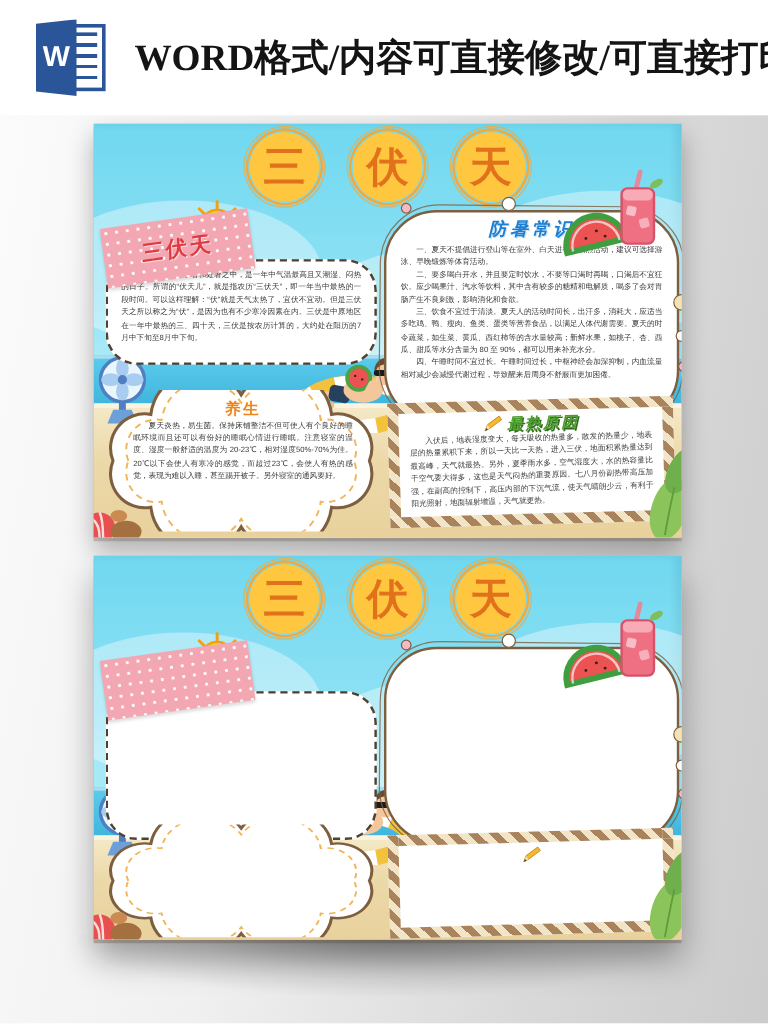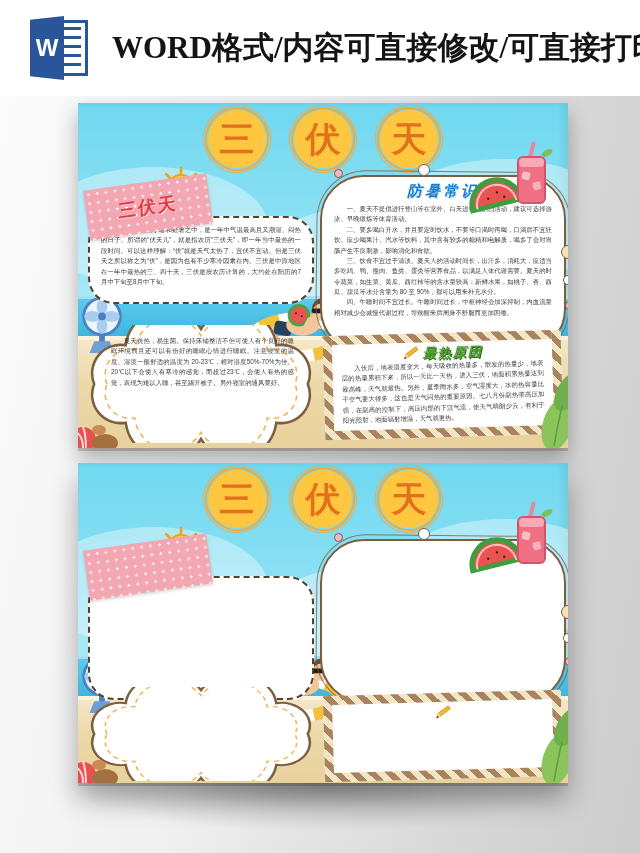--- a/index.html
+++ b/index.html
@@ -220,20 +220,21 @@
       <rect x="74" y="32" width="6" height="13" rx="3" fill="#f3c69c" transform="rotate(28 74 32)"></rect>
     </svg>
 
     <div class="cloudbox">
       <svg class="cloud-svg" viewBox="0 0 230 116" preserveAspectRatio="none">
         <path d="M10,58 A28,28 0 0 1 41,20 A40,40 0 0 1 115,4 A40,40 0 0 1 189,20 A28,28 0 0 1 220,58 A28,28 0 0 1 189,96 A40,40 0 0 1 115,112 A40,40 0 0 1 41,96 A28,28 0 0 1 10,58 Z" fill="#ffffff" stroke="#7d5f40" stroke-width="2.5"></path>
         <path d="M10,58 A28,28 0 0 1 41,20 A40,40 0 0 1 115,4 A40,40 0 0 1 189,20 A28,28 0 0 1 220,58 A28,28 0 0 1 189,96 A40,40 0 0 1 115,112 A40,40 0 0 1 41,96 A28,28 0 0 1 10,58 Z" fill="none" stroke="#f0b558" stroke-width="1.8" stroke-dasharray="6 5" transform="translate(13.8,7) scale(0.88)"></path>
       </svg>
       <div class="cloud-content">
         <div class="t-orange">
+          <div>养生</div>
         </div>
         <div class="small">
             <p>夏天炎热，易生菌。保持床铺整洁不但可使人有个良好的睡眠环境而且还可以有份好的睡眠心情进行睡眠。注意寝室的温度、湿度一般舒适的温度为 20-23℃，相对湿度50%-70%为佳。20℃以下会使人有寒冷的感觉，而超过23℃，会使人有热的感觉，表现为难以入睡，甚至踢开被子。另外寝室的通风要好。</p>
           </div>
       </div>
     </div>
 
     <div class="plaid">
       <div class="plaid-titlerow">
         <svg width="17" height="15" viewBox="0 0 17 15">

